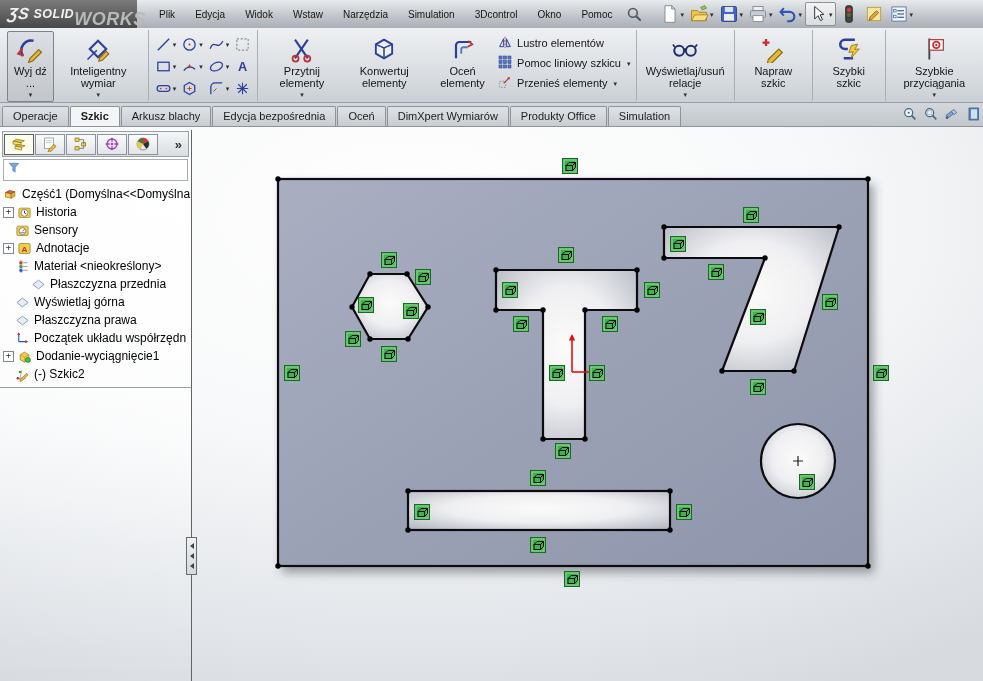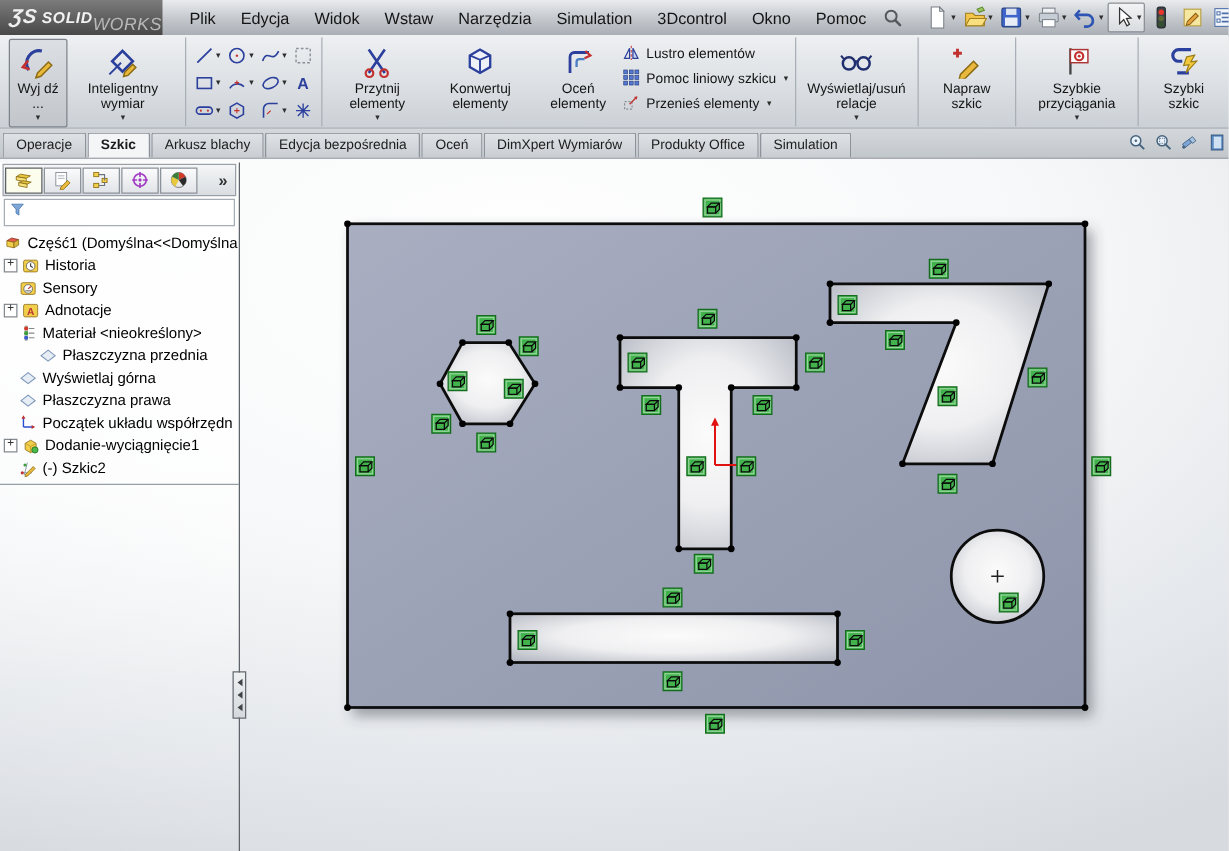--- a/index.html
+++ b/index.html
@@ -8,23 +8,23 @@
     background:radial-gradient(ellipse 950px 520px at 42% 32%, #ffffff 0%, #f7f8f9 45%, #e4e7eb 78%, #d7dadf 100%);}
   
   .titlebar{position:absolute;top:0;left:0;right:0;height:28px;
     background:linear-gradient(#e9ebed, #c3c7cc 55%, #aaafb6);
     border-bottom:1px solid #84898f;display:flex;align-items:center;z-index:30;}
   .logo{width:137px;height:28px;background:linear-gradient(#7b7b7b,#484848);
     display:flex;align-items:center;padding-left:8px;box-sizing:border-box;
     font-style:italic;letter-spacing:.5px;white-space:nowrap;}
   .logo .mark{color:#efefef;font-weight:bold;font-size:16px;margin-right:4px;transform:skewX(-8deg);}
   .logo .bold{color:#f2f2f2;font-weight:bold;font-size:12.5px;}
-  .logo .light{color:#b9b9b9;font-weight:normal;font-size:14px;margin-top:10px;}
+  .logo .light{color:#b9b9b9;font-weight:bold;font-size:18px;margin-top:10px;}
   .menubar{display:flex;align-items:center;margin-left:12px;}
-  .mitem{font-size:13px;color:#141414;padding:4px 10px;cursor:default;}
+  .mitem{font-size:10px;color:#141414;padding:4px 10px;cursor:default;}
   .searchicon{margin-left:2px;display:flex;align-items:center;}
   .qat{display:flex;align-items:center;margin-left:14px;gap:1px;}
   .qbtn{display:flex;align-items:center;padding:1px 2px;}
   .qbtn.boxed{border:1px solid #8d9299;background:linear-gradient(#f2f3f4,#d9dce0);border-radius:2px;}
   .dd{font-size:7px;color:#2d2d2d;line-height:1;}
   .qbtn .dd{margin-left:1px;}
   
   .ribbon{position:absolute;top:28px;left:0;right:0;height:75px;
     background:linear-gradient(#eef0f2,#dadee2 60%,#cbd0d6);
     border-bottom:1px solid #989ea6;display:flex;align-items:stretch;padding:2px 0 1px 2px;box-sizing:border-box;z-index:30;}
@@ -373,39 +373,39 @@
               <path d="M6 3.5 v6 M3 6.5 h6" stroke="#c23030" stroke-width="2"></path>
             </svg>
           </div>
           <div class="rlabel">Napraw szkic</div>
         </div>
       </div>
       <div class="rgroup">
         <div class="rbtn">
           <div class="ric">
             <svg width="28" height="28" viewBox="0 0 24 24">
+              <path d="M17 4 H8.5 a4 4 0 0 0 0 8 h2.5 M7.5 20 h8" fill="none" stroke="#2b3f9d" stroke-width="2.2"></path>
+              <path d="M14 9 l5.5 -1.2 -2.6 4.6 4 -.5 -7.3 8 1.9 -5.5 -3.6 .6 z" fill="#f2c93c" stroke="#9a7d14" stroke-width="0.8"></path>
+            </svg>
+          </div>
+          <div class="rlabel">Szybki szkic</div>
+        </div>
+      </div>
+      <div class="rgroup">
+        <div class="rbtn">
+          <div class="ric">
+            <svg width="28" height="28" viewBox="0 0 24 24">
               <line x1="8" y1="3" x2="8" y2="21" stroke="#444" stroke-width="1.6"></line>
               <rect x="8" y="4" width="12" height="9" fill="#fff" stroke="#a33"></rect>
               <circle cx="14" cy="8.5" r="2.8" fill="none" stroke="#c23030" stroke-width="1.5"></circle>
               <circle cx="14" cy="8.5" r="1" fill="#c23030"></circle>
             </svg>
           </div>
           <div class="rlabel">Szybkie przyciągania</div>
           <span class="dd">▾</span>
-        </div>
-      </div>
-      <div class="rgroup">
-        <div class="rbtn">
-          <div class="ric">
-            <svg width="28" height="28" viewBox="0 0 24 24">
-              <path d="M17 4 H8.5 a4 4 0 0 0 0 8 h2.5 M7.5 20 h8" fill="none" stroke="#2b3f9d" stroke-width="2.2"></path>
-              <path d="M14 9 l5.5 -1.2 -2.6 4.6 4 -.5 -7.3 8 1.9 -5.5 -3.6 .6 z" fill="#f2c93c" stroke="#9a7d14" stroke-width="0.8"></path>
-            </svg>
-          </div>
-          <div class="rlabel">Szybki szkic</div>
         </div>
       </div>
     </div>
 
   <div class="tabbar">
     <div id="tabs" style="display:flex;align-items:flex-end;">
         <div class="tab">Operacje</div>
         <div class="tab active">Szkic</div>
         <div class="tab">Arkusz blachy</div>
         <div class="tab">Edycja bezpośrednia</div>

